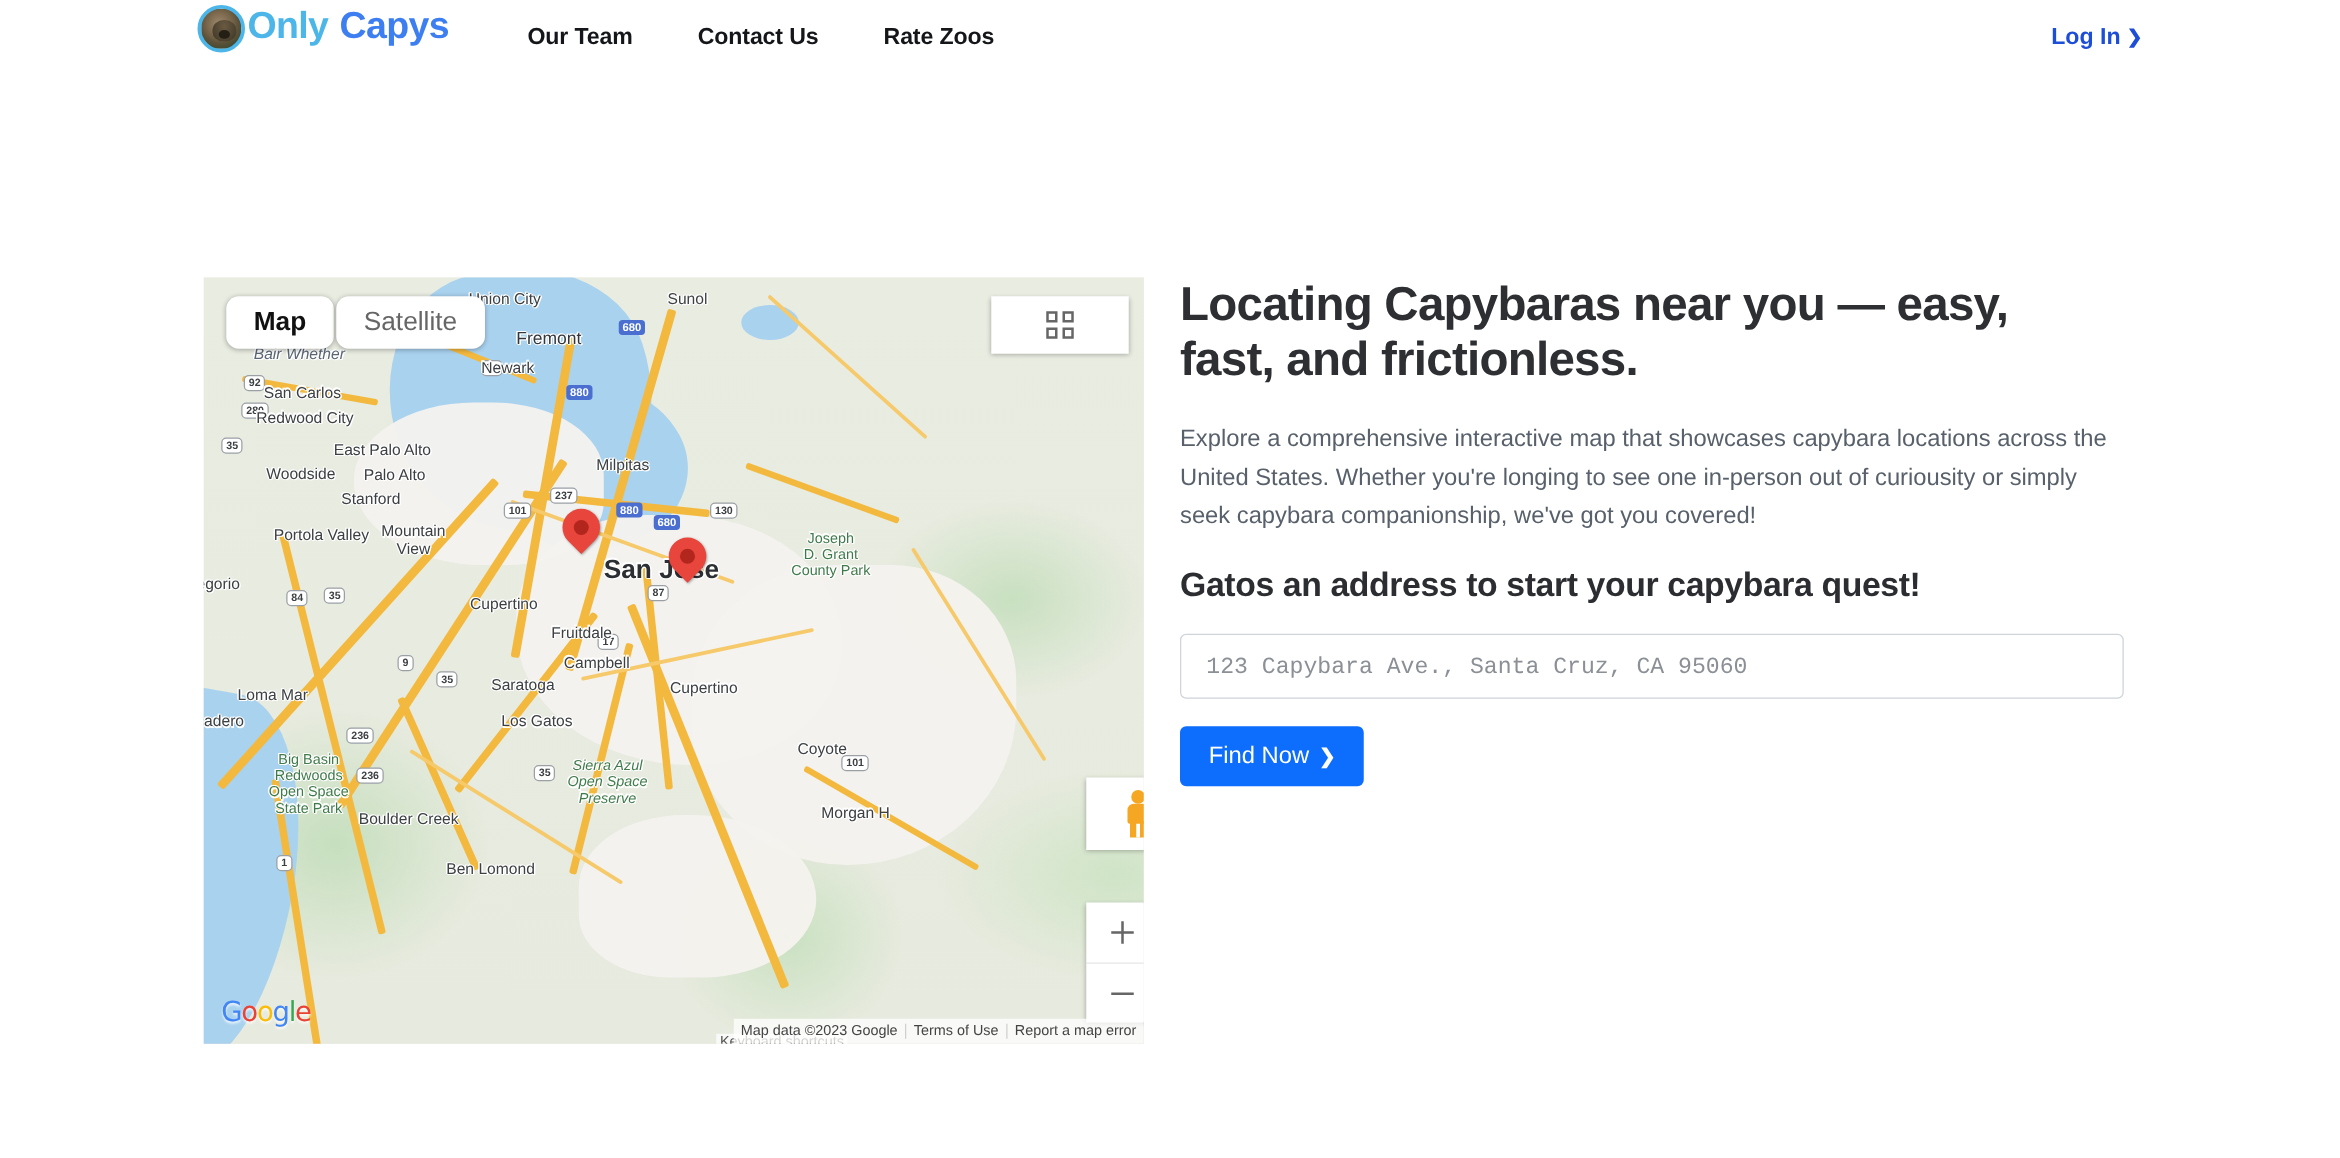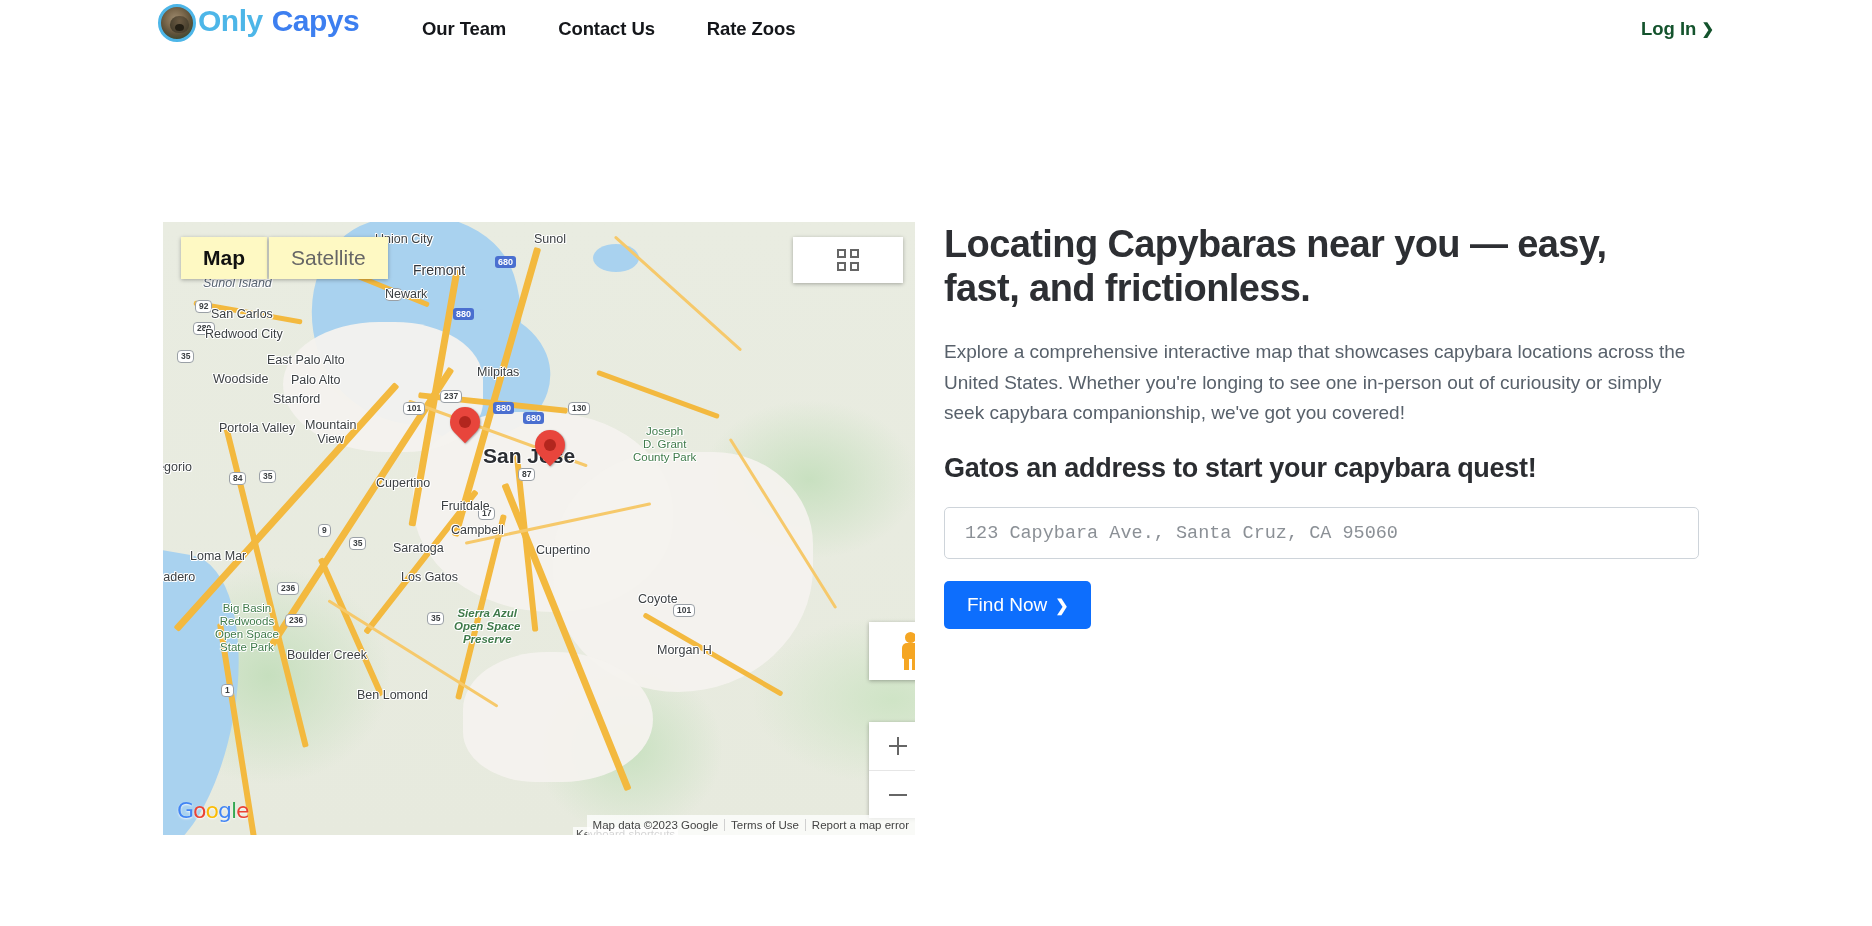--- a/index.html
+++ b/index.html
@@ -57,21 +57,21 @@
   .nav-item {
     font-size: 18.5px; font-weight: 700; color: #14161a;
     padding: 0 26px; cursor: pointer; white-space: nowrap;
     letter-spacing: -0.1px;
   }
   .nav-item:first-child { padding-left: 0; }
 
   .login {
     position: absolute; right: 158px; top: 0;
     height: 58px; display: flex; align-items: center;
-    font-size: 18.5px; font-weight: 700; color: #14532d;
+    font-size: 18.5px; font-weight: 700; color: #1d4ed8;
     cursor: pointer; white-space: nowrap; gap: 5px;
   }
   .login .chev { font-size: 15px; font-weight: 900; }
 
   
   .map {
     position: absolute; left: 163px; top: 222px;
     width: 752px; height: 613px;
     overflow: hidden;
     background: #e8eadf;
@@ -154,24 +154,25 @@
     background:#b3261e;
   }
 
   
   .map-typecontrol {
     position:absolute; left:18px; top:15px;
     display:flex; height:42px;
     font-family:"Liberation Sans", sans-serif;
   }
   .map-type {
-    background:#fef9c3; color:#666;
+    background:#ffffff; color:#666;
     font-size:21px; line-height:42px;
     padding:0 22px; cursor:pointer;
     box-shadow: 0 1px 4px rgba(0,0,0,.3);
+    border-radius: 10px;
   }
   .map-type.active { color:#111; font-weight:600; }
   .map-type + .map-type { margin-left:2px; }
 
   .map-fullscreen {
     position:absolute; right:12px; top:15px;
     width:110px; height:46px; background:#fff;
     box-shadow:0 1px 4px rgba(0,0,0,.3);
     cursor:pointer;
   }
@@ -347,21 +348,21 @@
     <div class="shield-st" style="left:114px;top:360px;">236</div>
     <div class="shield-st" style="left:122px;top:392px;">236</div>
     <div class="shield-st" style="left:264px;top:390px;">35</div>
     <div class="shield-st" style="left:510px;top:382px;">101</div>
     <div class="shield-st" style="left:58px;top:462px;">1</div>
 
     <div class="label" style="left:212px;top:10px;">Union City</div>
     <div class="label" style="left:371px;top:10px;">Sunol</div>
     <div class="label label-mid" style="left:250px;top:40px;">Fremont</div>
     <div class="label" style="left:222px;top:65px;">Newark</div>
-    <div class="label" style="left:40px;top:54px; font-style:italic; color:#5a6673;">Sunol Island</div>
+    <div class="label" style="left:40px;top:54px; font-style:italic; color:#5a6673;">Bair Whether</div>
     <div class="label" style="left:48px;top:85px;">San Carlos</div>
     <div class="label" style="left:42px;top:105px;">Redwood City</div>
     <div class="label" style="left:104px;top:131px;">East Palo Alto</div>
     <div class="label" style="left:314px;top:143px;">Milpitas</div>
     <div class="label" style="left:50px;top:150px;">Woodside</div>
     <div class="label" style="left:128px;top:151px;">Palo Alto</div>
     <div class="label" style="left:110px;top:170px;">Stanford</div>
     <div class="label" style="left:56px;top:199px;">Portola Valley</div>
     <div class="label" style="left:142px;top:196px; text-align:center; line-height:14px;">Mountain<br>View</div>
     <div class="label label-big" style="left:320px;top:222px;">San Jose</div>
@@ -369,21 +370,21 @@
     <div class="label" style="left:213px;top:254px;">Cupertino</div>
     <div class="label" style="left:278px;top:277px;">Fruitdale</div>
     <div class="label" style="left:288px;top:301px;">Campbell</div>
     <div class="label" style="left:230px;top:319px;">Saratoga</div>
     <div class="label" style="left:373px;top:321px;">Cupertino</div>
     <div class="label" style="left:238px;top:348px;">Los Gatos</div>
     <div class="label" style="left:27px;top:327px;">Loma Mar</div>
     <div class="label" style="left:-6px;top:348px;">cadero</div>
     <div class="label" style="left:-10px;top:238px;">regorio</div>
     <div class="label label-green" style="left:52px;top:380px; text-align:center;">Big Basin<br>Redwoods<br>Open Space<br>State Park</div>
-    <div class="label label-park" style="left:291px;top:385px; text-align:center;font-weight:bold;">Sierra Azul<br>Open Space<br>Preserve</div>
+    <div class="label label-park" style="left:291px;top:385px; text-align:center;">Sierra Azul<br>Open Space<br>Preserve</div>
     <div class="label" style="left:124px;top:426px;">Boulder Creek</div>
     <div class="label" style="left:475px;top:370px;">Coyote</div>
     <div class="label" style="left:494px;top:421px;">Morgan H</div>
     <div class="label" style="left:162px;top:466px;padding-left:32px;">Ben Lomond</div>
 
     <div class="pin" style="left:287px;top:185px;"></div>
     <div class="pin" style="left:372px;top:208px;"></div>
   </div>
 
   <div class="map-typecontrol">

